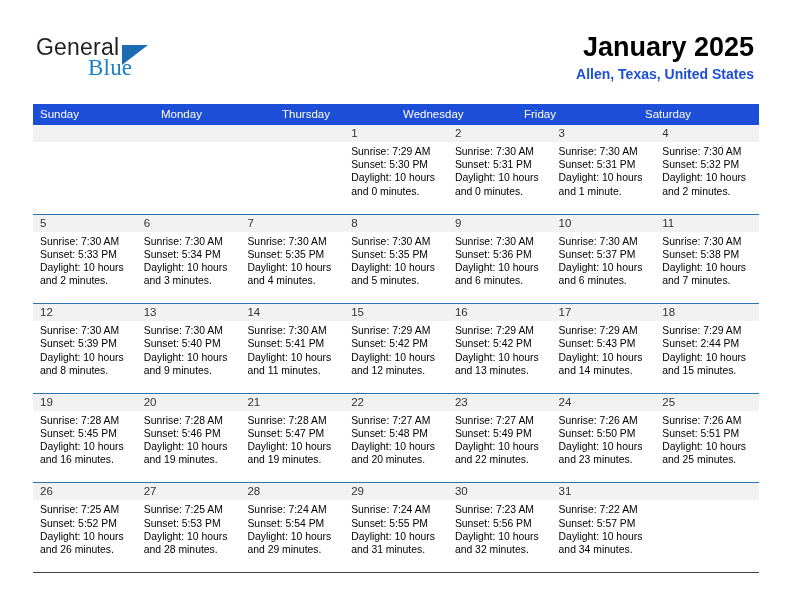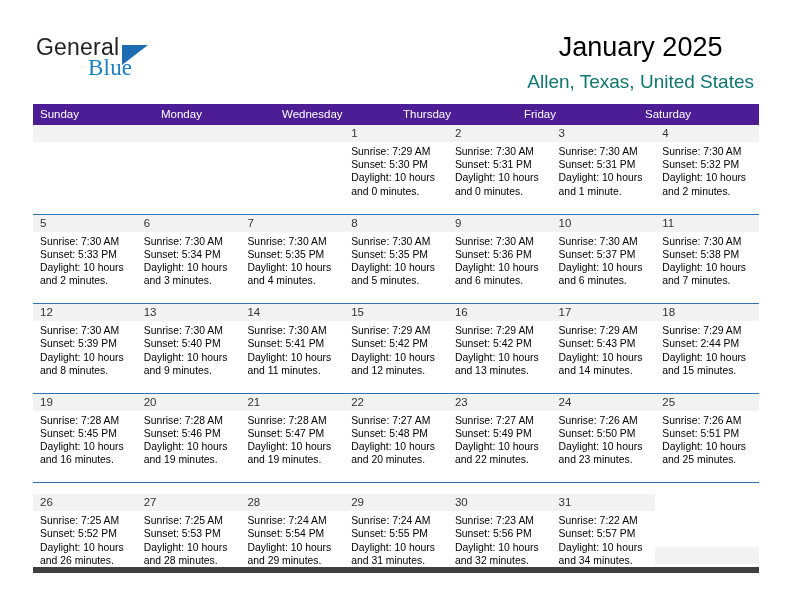--- a/index.html
+++ b/index.html
@@ -61,46 +61,46 @@
     width: 0;
     height: 0;
     border-left: 26px solid #1b6cb3;
     border-bottom: 20px solid transparent;
   }
 
   .title-block {
     position: absolute;
     right: 38px;
     top: 30px;
-    text-align: center;
+    text-align: right;
+    font-weight: bold;
   }
   .month-title {
     font-size: 27px;
     color: #000000;
     line-height: 34px;
     white-space: nowrap;
   }
   .location {
-    font-size: 19px;
-    color: #0f766e;
+    font-size: 14px;
+    color: #1d4ed8;
     line-height: 20px;
-    margin-top: 8px;
     white-space: nowrap;
   }
 
   
   .calendar {
     position: absolute;
     left: 33px;
     top: 104px;
     width: 726px;
   }
   .dow-row {
     display: flex;
-    background: #4c1d95;
+    background: #1d4ed8;
     height: 21px;
     justify-content: flex-end;
   }
   .dow-cell {
     flex: 1 1 0;
     color: #ffffff;
     font-size: 11.5px;
     line-height: 21px;
     padding-left: 7px;
     box-sizing: border-box;
@@ -108,22 +108,21 @@
     white-space: nowrap;
   }
 
   .week-row {
     display: flex;
     height: 89.6px;
     border-bottom: 1px solid #2e74b5;
     box-sizing: border-box;
   }
   .week-row:last-child {
-    border-bottom: 6px solid #404040;
-    align-items: flex-end;
+    border-bottom: 1px solid #404040;
   }
 
   .day-cell {
     flex: 1 1 0;
     position: relative;
     box-sizing: border-box;
     background: #ffffff;
     overflow: hidden;
   }
   .day-number-strip {
@@ -169,22 +168,22 @@
       <div class="location">Allen, Texas, United States</div>
     </div>
 
   </div>
 
   <div class="calendar">
 
     <div class="dow-row">
       <div class="dow-cell">Sunday</div>
       <div class="dow-cell">Monday</div>
+      <div class="dow-cell">Thursday</div>
       <div class="dow-cell">Wednesday</div>
-      <div class="dow-cell">Thursday</div>
       <div class="dow-cell">Friday</div>
       <div class="dow-cell">Saturday</div>
     </div>
 
     <div class="week-row">
       <div class="day-cell empty">
         <div class="day-number-strip">
             <span class="day-number"></span>
           </div>
         <div class="day-info">

